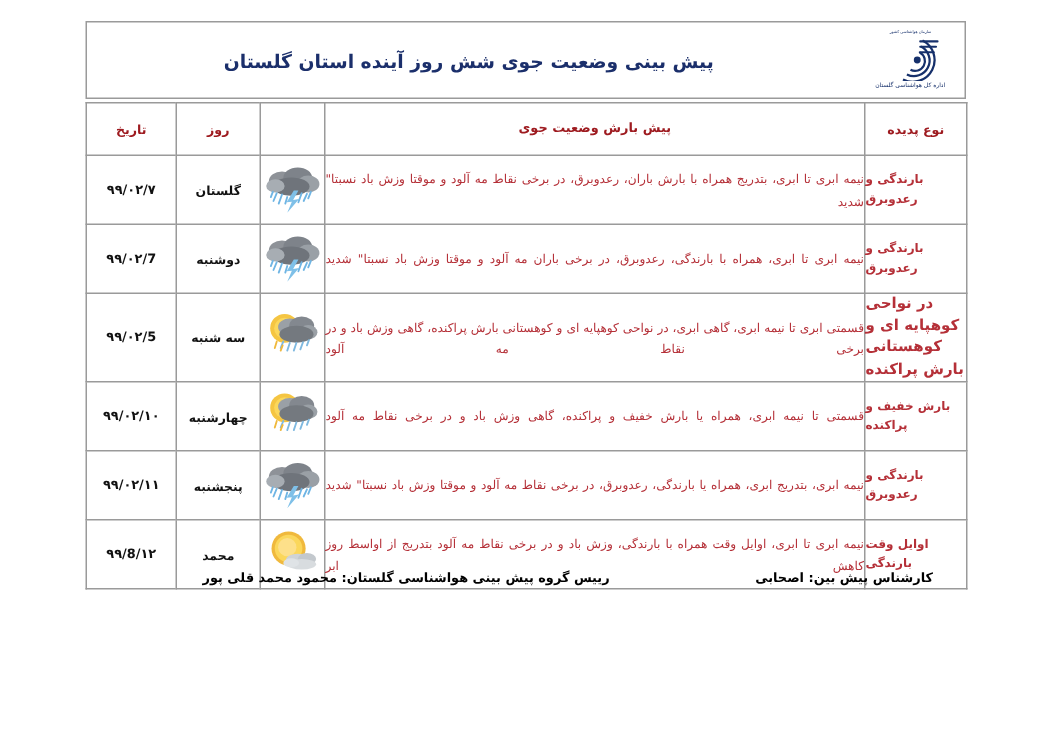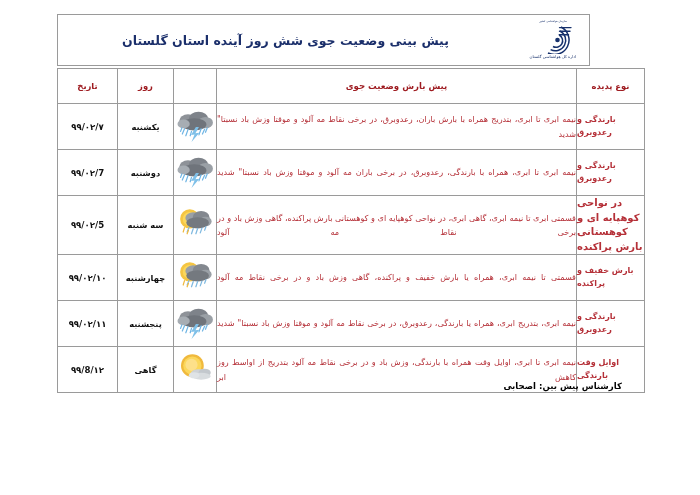--- a/index.html
+++ b/index.html
@@ -21,21 +21,21 @@
     width: 700px;
     height: 495px;
     background: #ffffff;
   }
 
   
   .header-band {
     position: absolute;
     left: 57px;
     top: 14px;
-    width: 533px;
+    width: 587px;
     height: 52px;
     border: 1px solid #9a9a9a;
     box-sizing: border-box;
     background: #ffffff;
     display: flex;
     flex-direction: row;
     align-items: center;
   }
   .header-title-wrap {
     flex: 1 1 auto;
@@ -252,21 +252,21 @@
               <path d="M12 26 L9.5 32"></path>
               <path d="M16 27 L13.5 34"></path>
               <path d="M31 26 L28.5 33"></path>
               <path d="M35 26.5 L32.5 32"></path>
               <path d="M38 25 L36 30"></path>
               <path d="M20 29 L18.5 34"></path>
               <path d="M9 25 L7.5 29"></path>
             </g>
           </svg>
         </td>
-        <td class="cell-day">یکشنبه</td>
+        <td class="cell-day">گلستان</td>
         <td class="cell-date">۹۹/۰۲/۷</td>
       </tr>
 
       <tr>
         <td class="cell-pheno">بارندگی و رعدوبرق</td>
         <td class="cell-desc">نیمه ابری تا ابری، همراه با بارندگی، رعدوبرق، در برخی باران مه آلود و  موقتا وزش باد نسبتا" شدید</td>
         <td class="cell-icon">
           <svg class="wx-icon" viewBox="0 0 48 48" aria-hidden="true">
             <g>
               <ellipse cx="16" cy="17" rx="10" ry="7.5" fill="#8e9298"></ellipse>
@@ -388,24 +388,25 @@
             <circle cx="21" cy="19" r="10.5" fill="#fbd75b"></circle>
             <circle cx="20" cy="18" r="7" fill="#fde08a"></circle>
             <g>
               <ellipse cx="28" cy="28" rx="9" ry="5" fill="#cfd3d7"></ellipse>
               <ellipse cx="35" cy="27" rx="7" ry="4.5" fill="#c3c8cd"></ellipse>
               <ellipse cx="31" cy="31" rx="11" ry="4" fill="#d8dcdf"></ellipse>
               <ellipse cx="23" cy="30" rx="6" ry="3.5" fill="#dfe3e6"></ellipse>
             </g>
           </svg>
         </td>
-        <td class="cell-day">گاهی</td>
+        <td class="cell-day">محمد</td>
         <td class="cell-date">۹۹/8/۱۲</td>
       </tr>
 
     </tbody>
   </table>
 
   <div class="footer-row">
     <div class="footer-text footer-right">کارشناس پیش بین: اصحابی</div>
+    <div class="footer-text footer-left">رییس گروه پیش بینی هواشناسی گلستان: محمود محمد قلی پور</div>
   </div>
 
 </div>
 
 </body></html>

